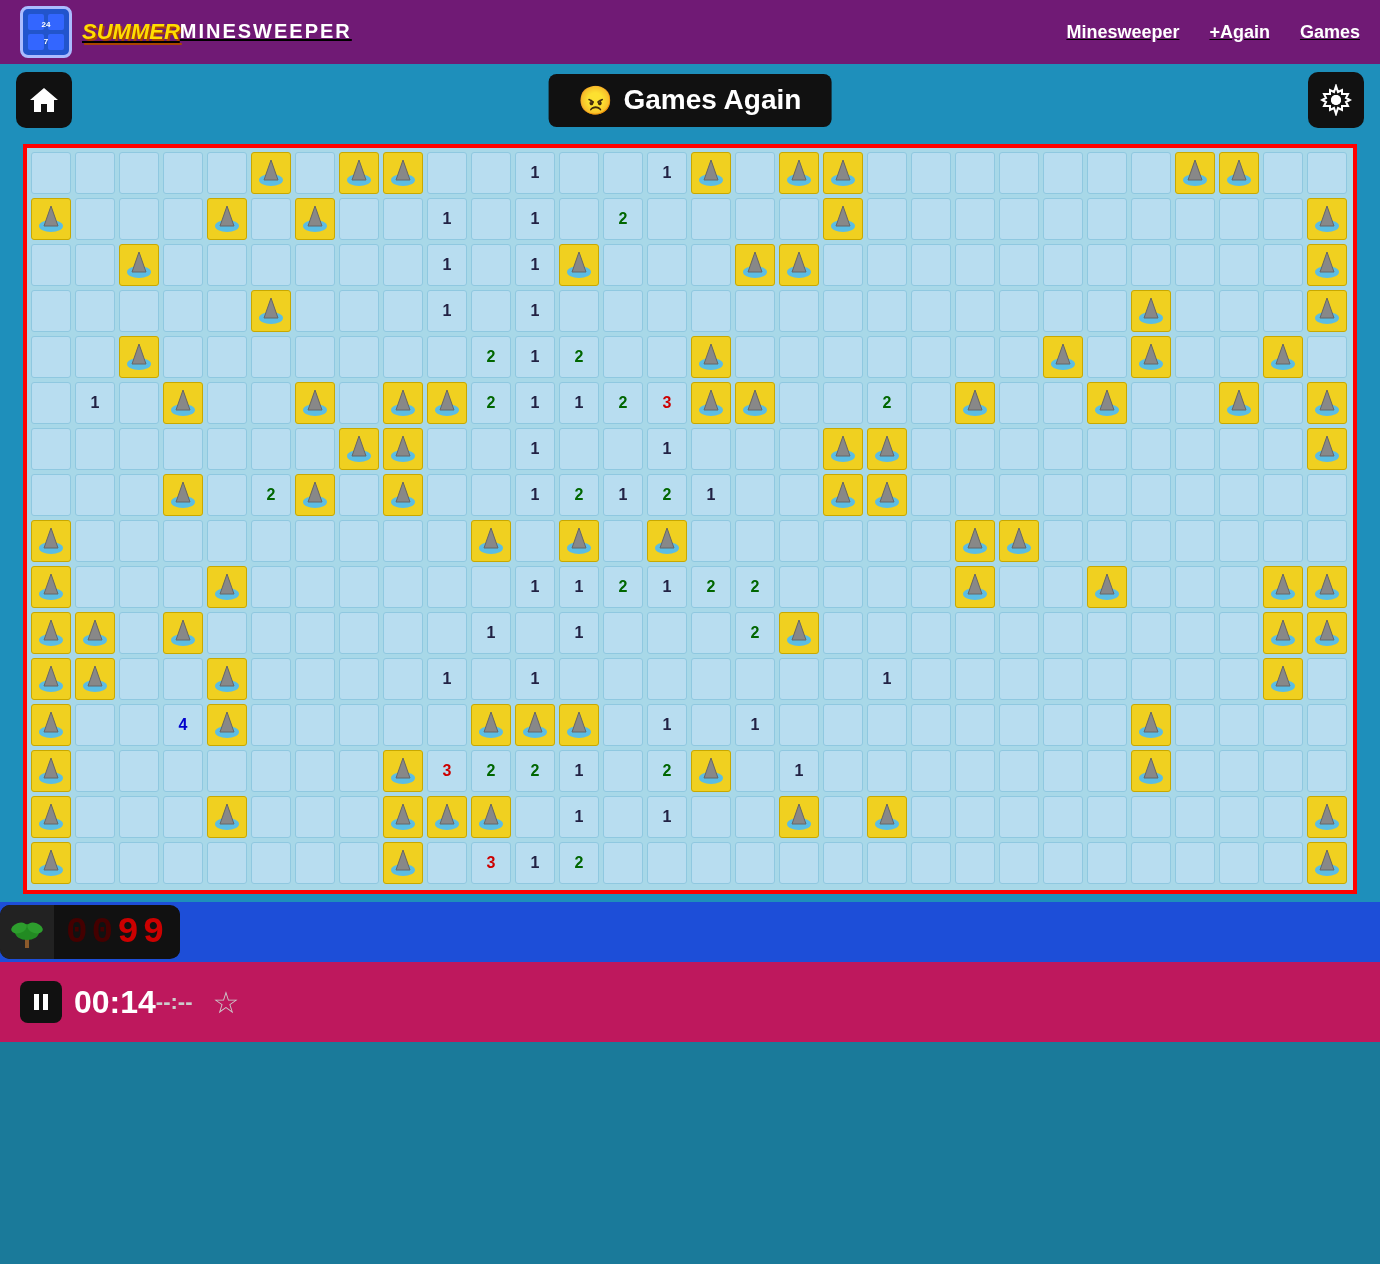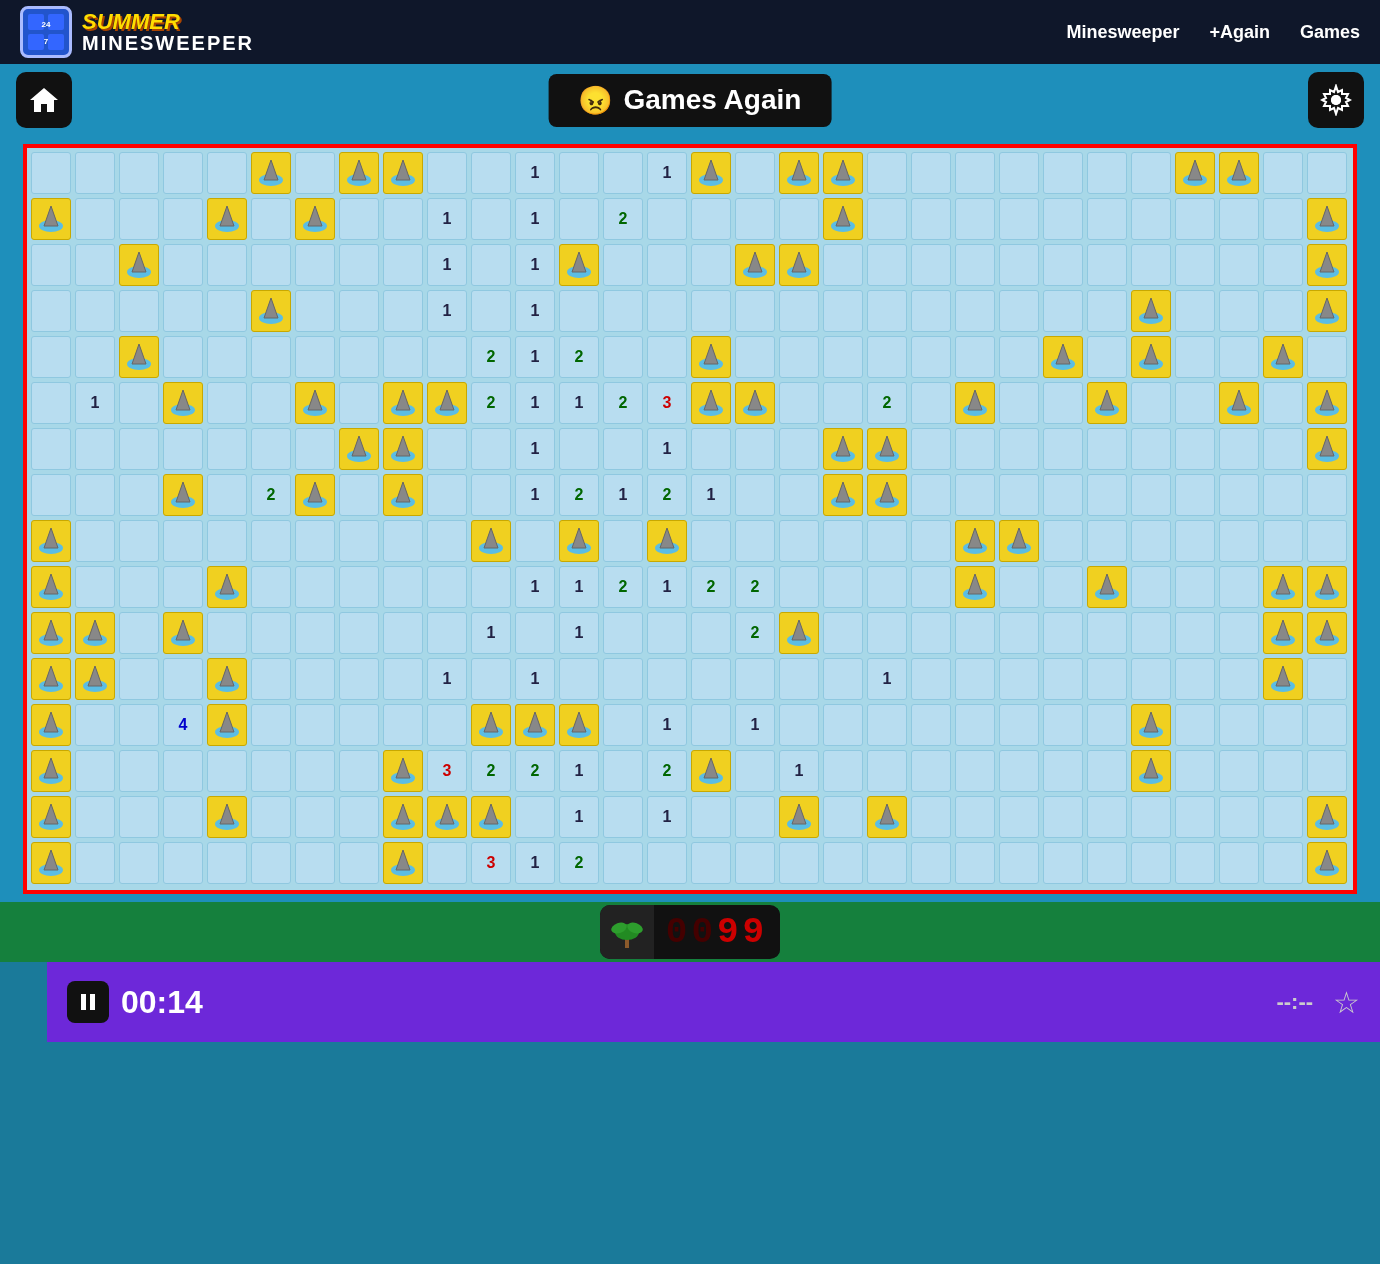--- a/index.html
+++ b/index.html
@@ -6,26 +6,27 @@
     body {
       width: 1380px;
       height: 1264px;
       overflow: hidden;
       font-family: Arial, sans-serif;
       background: #1a7a9a;
     }
 
     
     #header {
-      background: #0f172a;
+      background: #701a75;
       height: 64px;
       display: flex;
       align-items: center;
       justify-content: space-between;
       padding: 0 20px;
+      text-decoration: underline;
     }
     #logo-area {
       display: flex;
       align-items: center;
       gap: 10px;
     }
     #logo-icon {
       width: 52px;
       height: 52px;
       background: #2255cc;
@@ -33,21 +34,21 @@
       border-radius: 8px;
       display: flex;
       align-items: center;
       justify-content: center;
       font-size: 18px;
       color: white;
       font-weight: bold;
     }
     #logo-text {
       display: flex;
-      flex-direction: column;
+      flex-direction: row;
       line-height: 1;
     }
     #logo-summer {
       color: #ffdd00;
       font-size: 22px;
       font-weight: 900;
       font-style: italic;
       text-shadow: 2px 2px 0 #aa4400;
     }
     #logo-minesweeper {
@@ -147,27 +148,26 @@
       background: #f0d020;
       border: 1px solid #c8a800;
     }
     .cell.num-1 { color: #222244; }
     .cell.num-2 { color: #006600; }
     .cell.num-3 { color: #cc0000; }
     .cell.num-4 { color: #000099; }
 
     
     #bottom-bar {
-      background: #6d28d9;
+      background: #be185d;
       height: 80px;
       display: flex;
       align-items: center;
-      justify-content: space-between;
+      justify-content: flex-start;
       padding: 0 20px;
-      margin-left: 47px;
     }
     #timer-left {
       display: flex;
       align-items: center;
       gap: 12px;
     }
     #pause-btn {
       width: 42px;
       height: 42px;
       background: #111;
@@ -1219,21 +1219,21 @@
     <div class="cell"></div>
     <div class="cell yellow">
         <svg width="30" height="30" viewBox="0 0 30 30">
           <ellipse cx="15" cy="22" rx="12" ry="6" fill="#5bbde4"></ellipse>
           <polygon points="15,2 8,22 22,22" fill="#888" stroke="#666" stroke-width="1"></polygon>
         </svg>
       </div>
   </div>
 </div>
 
-<div style="background:#15803d; height:60px; display:flex; justify-content:center; align-items:center;">
+<div style="background:#1d4ed8; height:60px; display:flex; align-items:center;">
   <div id="counter-display">
     <div id="mine-icon-display">
       <svg width="36" height="36" viewBox="0 0 36 36">
 
         <rect x="16" y="22" width="4" height="12" fill="#8b5a2b"></rect>
         <ellipse cx="18" cy="18" rx="12" ry="8" fill="#228B22"></ellipse>
         <ellipse cx="10" cy="14" rx="8" ry="5" fill="#2d9e2d" transform="rotate(-20 10 14)"></ellipse>
         <ellipse cx="26" cy="14" rx="8" ry="5" fill="#2d9e2d" transform="rotate(20 26 14)"></ellipse>
       </svg>
     </div>

